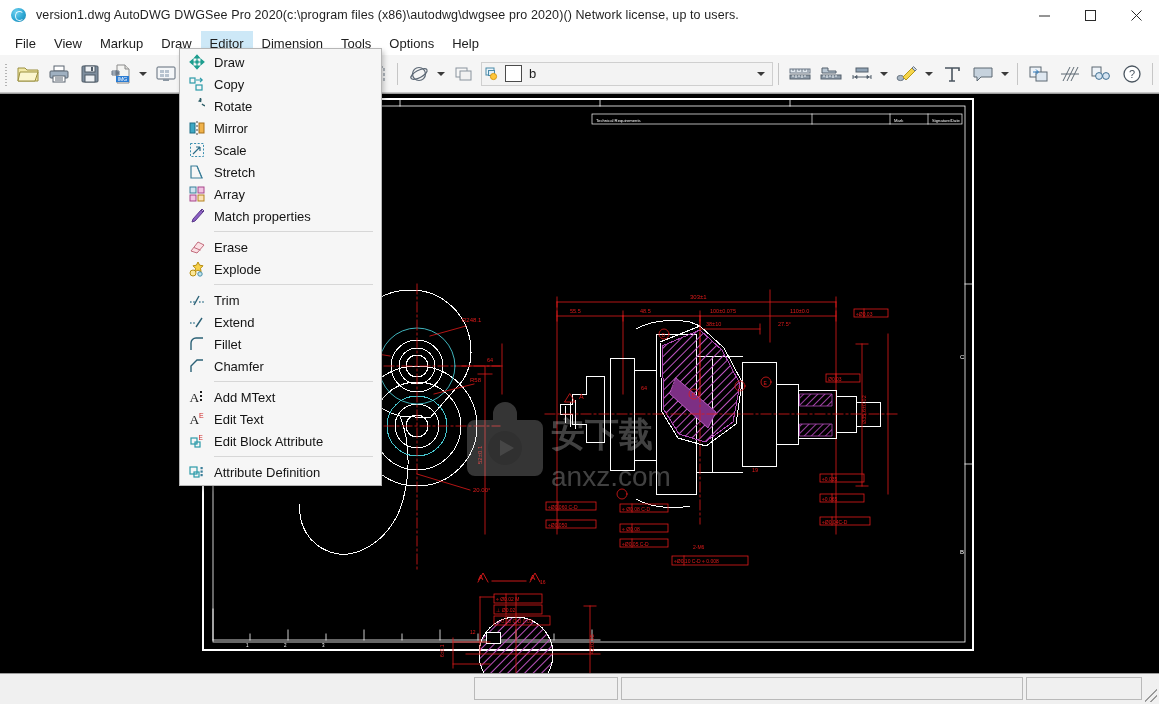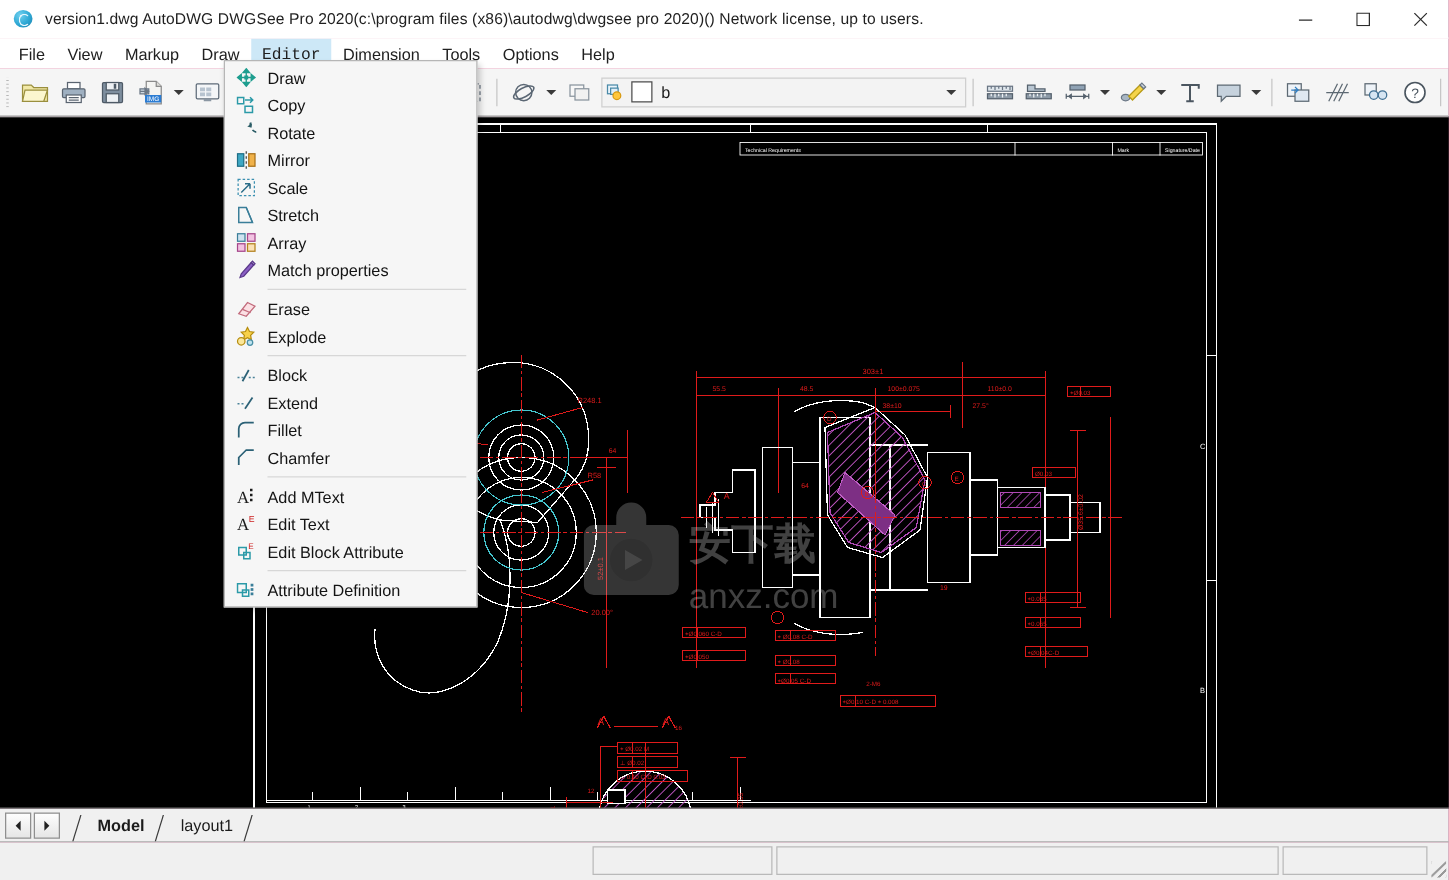--- a/index.html
+++ b/index.html
@@ -24,21 +24,21 @@
     border-radius:50%;border:1.4px solid #e8f7ff;border-right-color:transparent;
   }
   .title-text{font-size:12.5px;color:#1f1f1f;white-space:nowrap;letter-spacing:0.1px;}
   .win-btns{position:absolute;right:0;top:0;height:30px;display:flex;}
   .win-btn{width:46px;height:30px;display:flex;align-items:center;justify-content:center;color:#2b2b2b;}
   .win-btn svg{display:block;}
 
   
   .menubar{height:24px;min-height:24px;display:flex;align-items:stretch;background:#ffffff;padding-left:6px;position:relative;z-index:40;}
   .menu-item{padding:0 9px;display:flex;align-items:center;font-size:13px;color:#202020;cursor:default;white-space:nowrap;}
-  .menu-item.active{background:#cde8f7;font-family:Liberation Mono, monospace;}
+  .menu-item.active{background:#cde8f7;}
 
   
   .toolbar{height:37px;min-height:37px;display:flex;align-items:center;background:#f5f5f5;
            border-bottom:1px solid #c8c8c8;position:relative;z-index:5;}
   .tb-grip{width:7px;height:24px;margin:0 2px 0 3px;flex:0 0 auto;
     background-image:linear-gradient(to bottom,#b4b4b4 1px,transparent 1px);
     background-size:2px 3px;background-repeat:repeat-y;background-position:2px 2px;}
   .tb-btn{width:29px;height:29px;display:flex;align-items:center;justify-content:center;flex:0 0 auto;border:1px solid transparent;border-radius:2px;}
   .tb-arrow{width:14px;height:29px;display:flex;align-items:center;justify-content:center;flex:0 0 auto;}
   .tb-arrow .car{width:0;height:0;border-left:4px solid transparent;border-right:4px solid transparent;border-top:4px solid #3a3a3a;}
@@ -628,41 +628,20 @@
           <path d="M33 46 l14 8 -14 8 Z" fill="#e9e9e9"></path>
         </g>
         <g fill="#d8d8d8" font-family="Liberation Sans, sans-serif">
           <text x="84" y="52" font-size="34" font-weight="bold">安下载</text>
           <text x="84" y="92" font-size="28">anxz.com</text>
         </g>
       </svg>
     </div>
   </div>
 
-  <div class="tabbar">
-    <div class="tab-nav">
-      <div class="nav-btn">
-        <svg width="7" height="9" viewBox="0 0 7 9">
-            <path d="M5.5 0.5 L1.5 4.5 L5.5 8.5 Z" fill="#222"></path>
-          </svg>
-      </div>
-      <div class="nav-btn">
-        <svg width="7" height="9" viewBox="0 0 7 9">
-            <path d="M1.5 0.5 L5.5 4.5 L1.5 8.5 Z" fill="#222"></path>
-          </svg>
-      </div>
-    </div>
-    <div class="tabs">
-      <div class="tab-slash"></div>
-      <div class="tab active">Model</div>
-      <div class="tab-slash"></div>
-      <div class="tab">layout1</div>
-      <div class="tab-slash"></div>
-    </div>
-  </div>
 
   <div class="statusbar">
     <div class="sb-pane flat" style="width:482px;"></div>
     <div class="sb-pane" style="width:138px;"></div>
     <div class="sb-pane" style="width:408px;"></div>
     <div class="sb-pane" style="width:108px;"></div>
     <div class="sb-grip"></div>
   </div>
 
   <div class="dropdown">
@@ -767,21 +746,21 @@
 
     <div class="dd-sep"></div>
 
     <div class="dd-item">
       <div class="dd-ico">
         <svg width="16" height="16" viewBox="0 0 16 16">
           <path d="M1 10 h5 M10 10 h5" stroke="#4a8298" stroke-width="1.3" stroke-dasharray="1.6 1.6"></path>
           <path d="M5 13 L10 4" stroke="#2b6176" stroke-width="1.4"></path>
         </svg>
       </div>
-      <div class="dd-label">Block</div>
+      <div class="dd-label">Trim</div>
     </div>
     <div class="dd-item">
       <div class="dd-ico">
         <svg width="16" height="16" viewBox="0 0 16 16">
           <path d="M1 9 h6" stroke="#4a8298" stroke-width="1.3" stroke-dasharray="1.6 1.6"></path>
           <path d="M7 13 L13 4" stroke="#2b6176" stroke-width="1.4"></path>
         </svg>
       </div>
       <div class="dd-label">Extend</div>
     </div>

